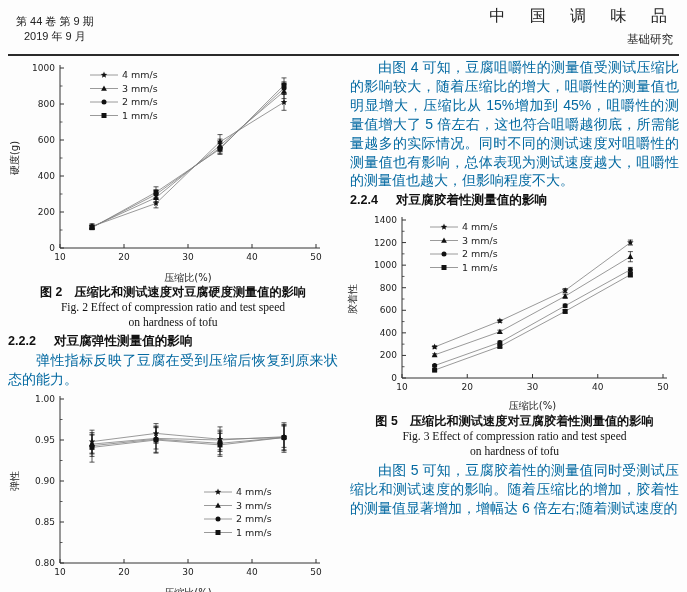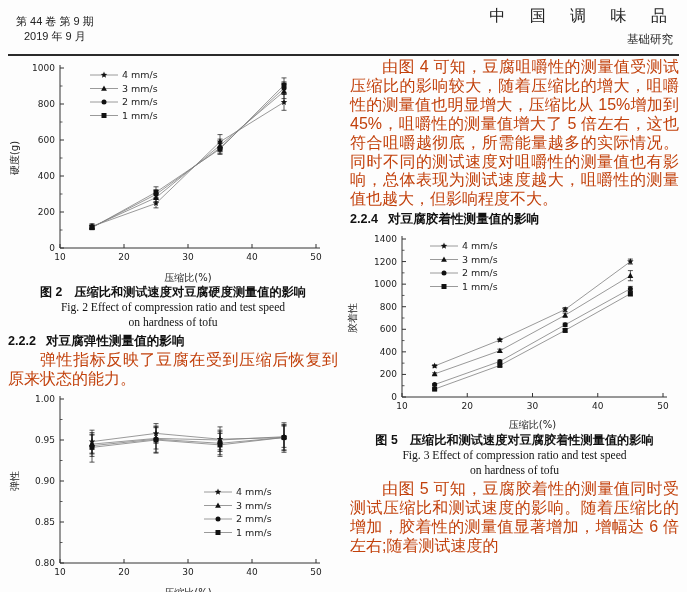--- a/index.html
+++ b/index.html
@@ -12,23 +12,23 @@
   .header-left { position:absolute; left:6px; top:8px; font-size:11px; line-height:15px; color:#222; }
   .header-left .hl2 { padding-left:8px; }
   .header-center { position:absolute; left:0; right:0; top:0; text-align:right; }
   .journal-cn { font-size:16px; letter-spacing:10px; color:#222; font-weight:500; }
   .journal-en { font-family:"Liberation Serif", serif; font-weight:bold; font-size:12.5px; margin-top:2px; color:#111; }
   .header-right { position:absolute; right:4px; top:16px; font-size:11.5px; color:#222;margin-top:10px; }
   .rule { position:absolute; top:54px; left:8px; right:8px; height:0; border-top:2.5px solid #2a2a2a; }
   .columns { position:absolute; top:58px; left:8px; right:8px; display:flex; gap:12px; }
   .col { width:330px; }
   .col.right { width:329px; }
-  .para { font-size:16px; line-height:18.9px; text-align:justify; text-indent:2em; color:#c2410c; }
+  .para { font-size:14px; line-height:18.9px; text-align:justify; text-indent:2em; color:#0369a1; }
   .sec-heading { font-size:12.6px; line-height:19px; font-weight:600; color:#111; margin-top:1px; }
-  .sec-heading .sec-num { margin-right:10px; font-weight:600; }
+  .sec-heading .sec-num { margin-right:18px; font-weight:600; }
   .caption { text-align:center; margin:0 0 2px 0; }
   .cap-cn { font-size:12.2px; font-weight:600; color:#111; line-height:16px; }
   .cap-en { font-family:"Liberation Serif", serif; font-size:11.6px; color:#111; line-height:15px; }
   svg.chart { display:block; }
   svg.chart text { font-family:"DejaVu Sans", sans-serif; fill:#222; }
 </style>
 </head>
 <body>
 
 <div class="page">

